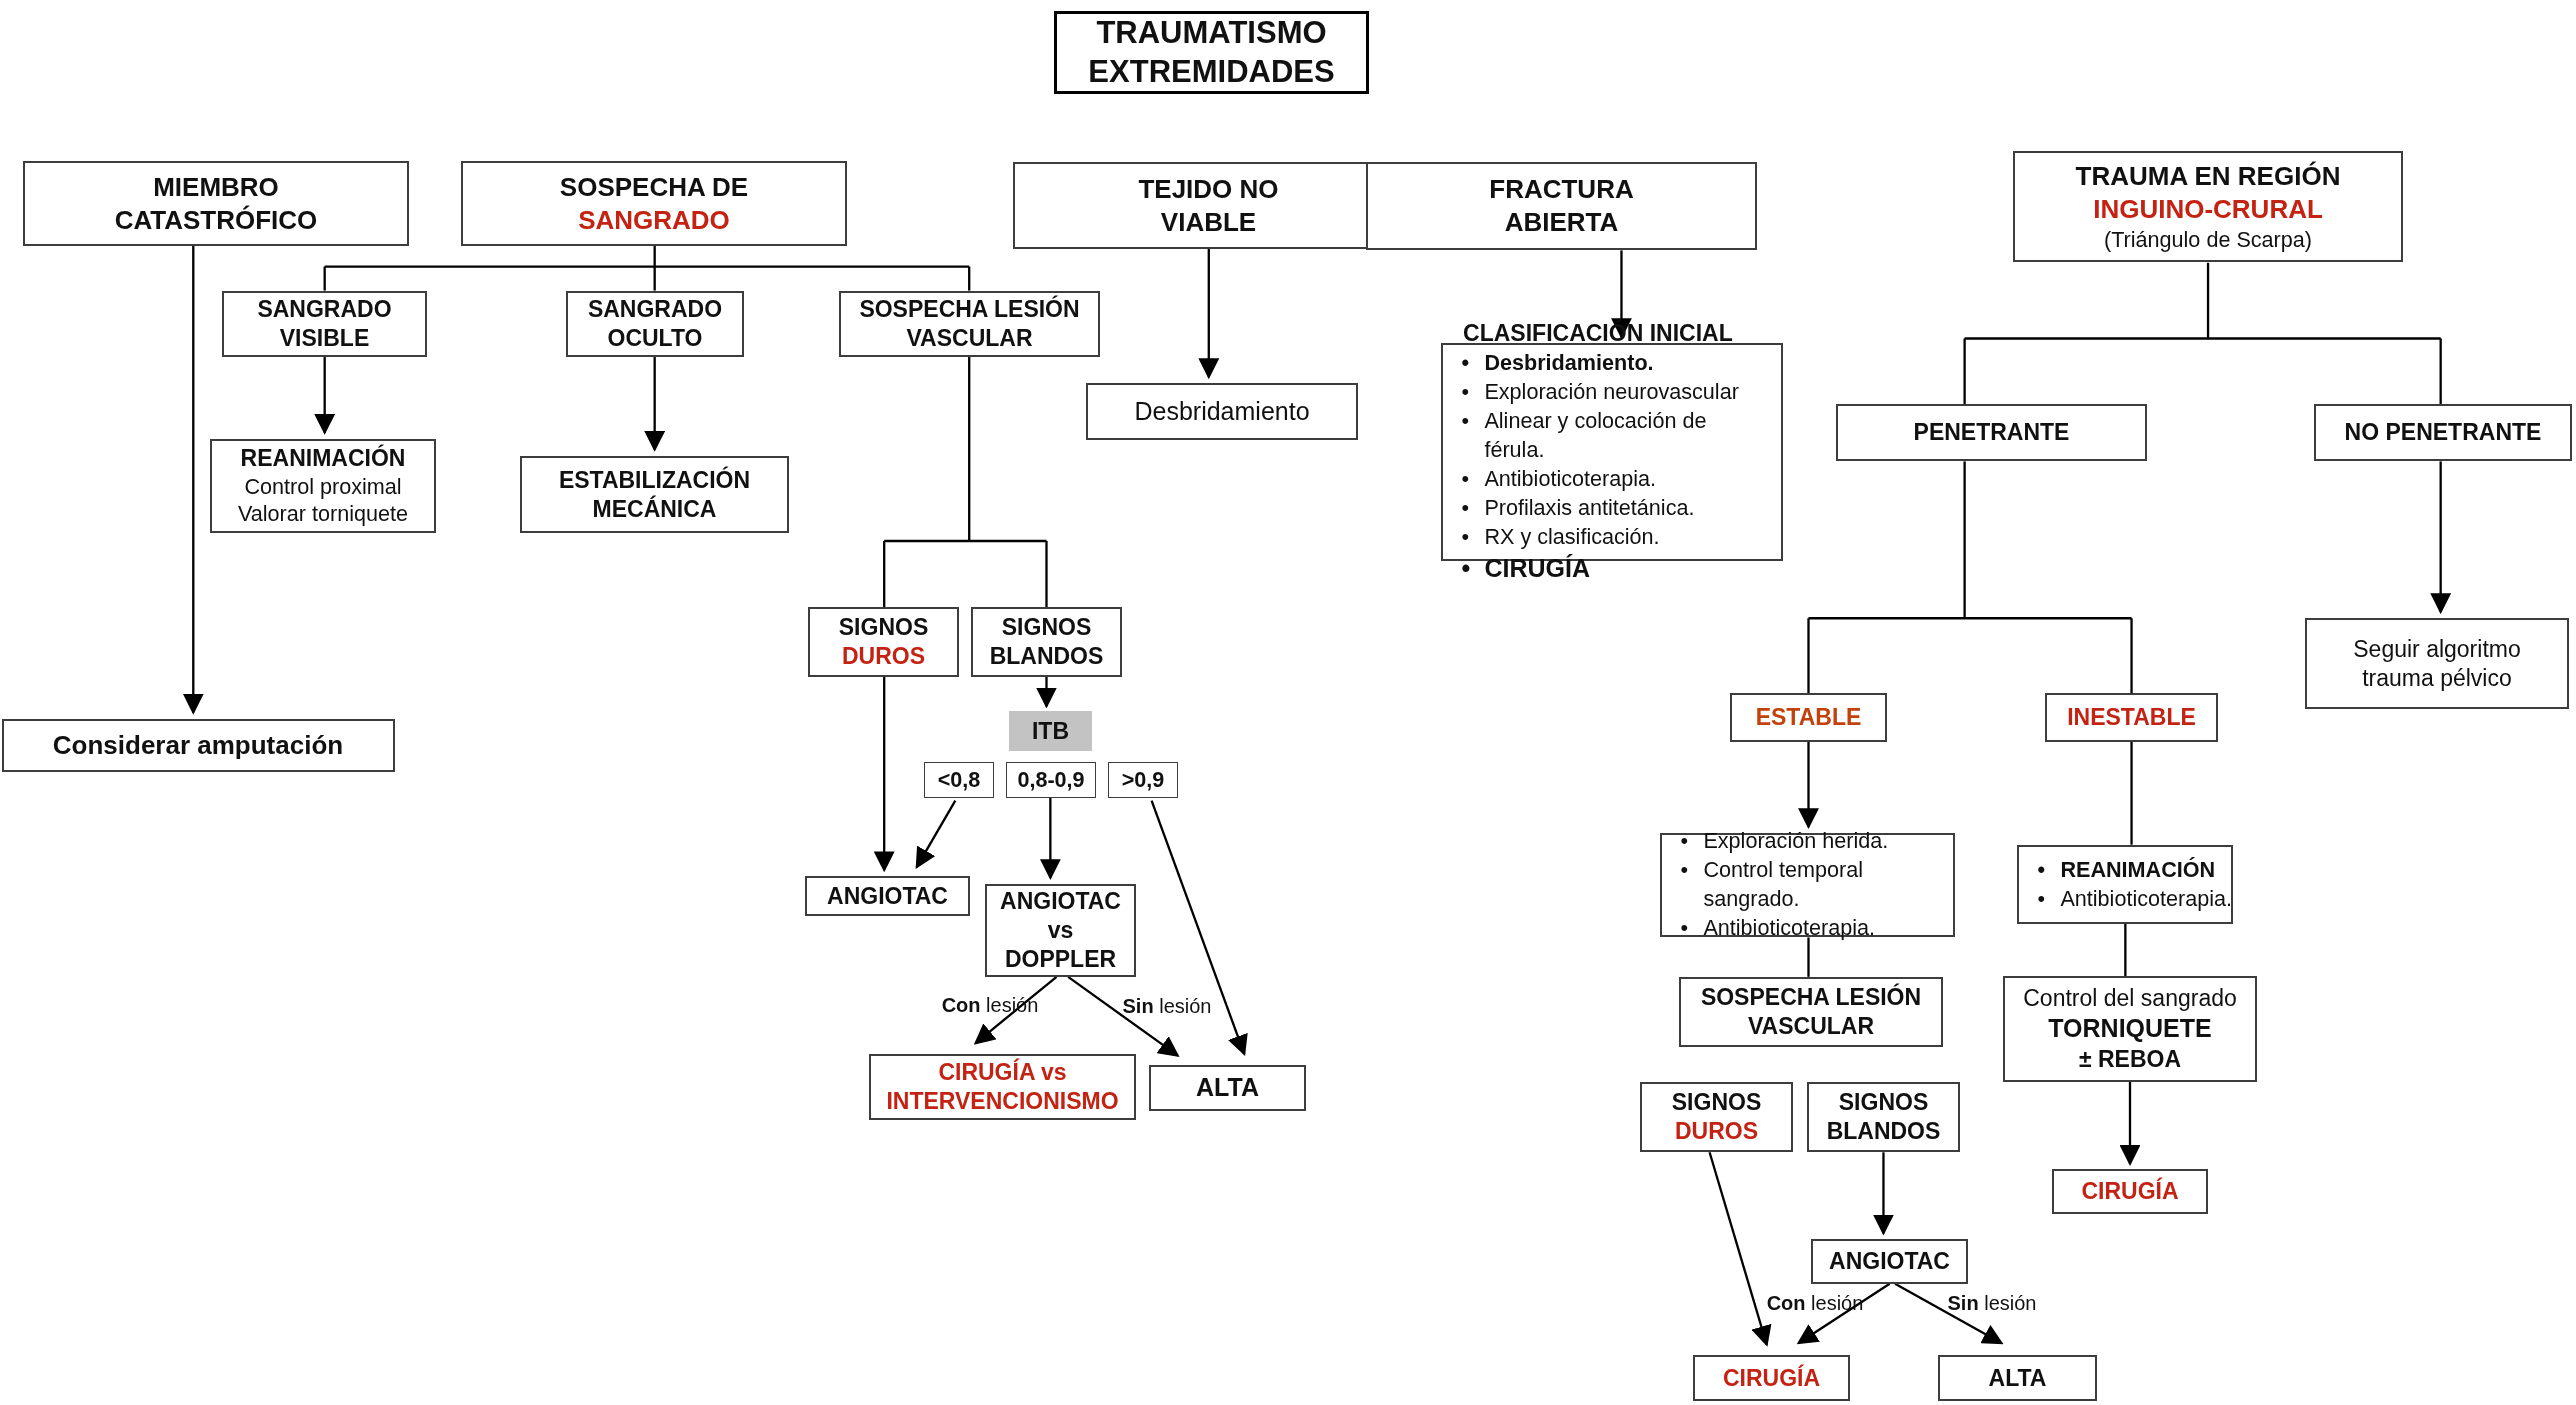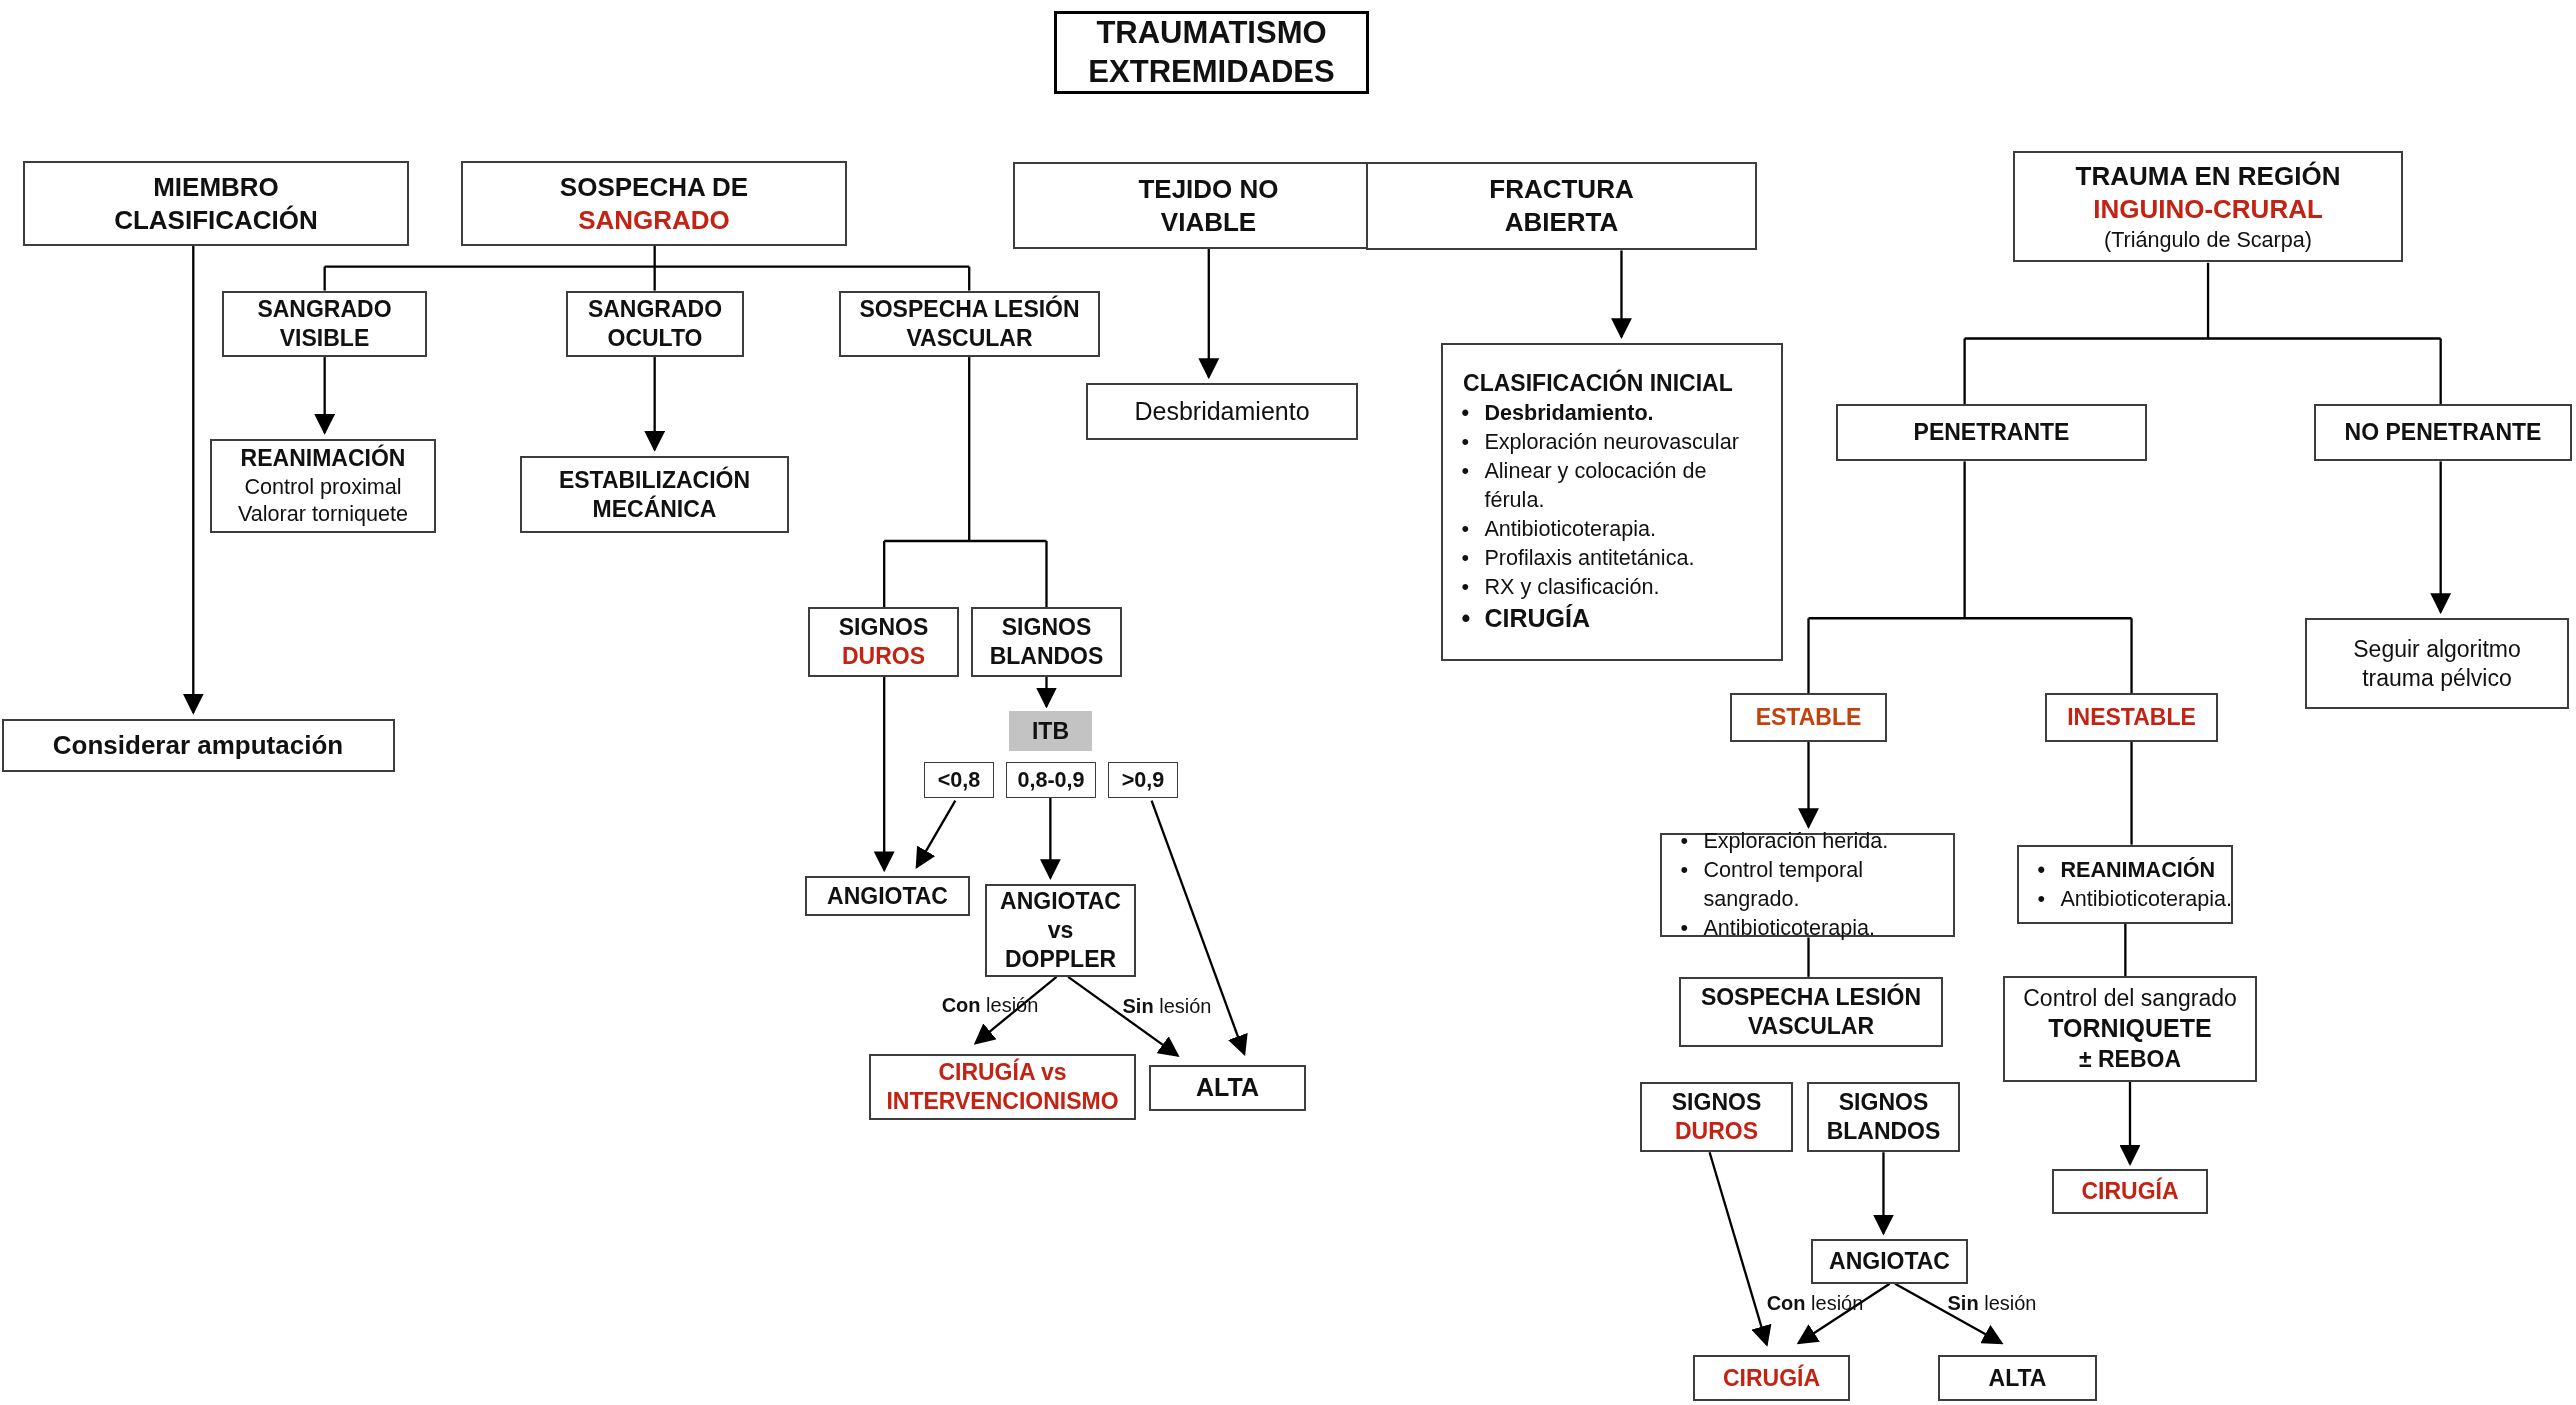--- a/index.html
+++ b/index.html
@@ -92,21 +92,21 @@
     </g>
   </svg>
 
   <div class="box t4 s40 bold" style="left:1054px;top:10.8px;width:315px;height:83px;">
     <div class="ln">TRAUMATISMO</div>
     <div class="ln">EXTREMIDADES</div>
   </div>
 
   <div class="box s34 bold" style="left:23px;top:161px;width:386px;height:85px;">
     <div class="ln">MIEMBRO</div>
-    <div class="ln">CLASIFICACIÓN</div>
+    <div class="ln">CATASTRÓFICO</div>
   </div>
   <div class="box s34 bold" style="left:461px;top:161px;width:386px;height:85px;">
     <div class="ln">SOSPECHA DE</div>
     <div class="ln red">SANGRADO</div>
   </div>
   <div class="box s34 bold" style="left:1013px;top:162px;width:391px;height:87px;">
     <div class="ln">TEJIDO NO</div>
     <div class="ln">VIABLE</div>
   </div>
   <div class="box s34 bold" style="left:1366px;top:162px;width:391px;height:88px;">
@@ -128,21 +128,21 @@
     <div class="ln">OCULTO</div>
   </div>
   <div class="box s30 bold" style="left:839px;top:291px;width:261px;height:66px;">
     <div class="ln">SOSPECHA LESIÓN</div>
     <div class="ln">VASCULAR</div>
   </div>
   <div class="box s32" style="left:1086px;top:383px;width:272px;height:57px;">
     <div class="ln">Desbridamiento</div>
   </div>
 
-  <div class="box bullets cls" style="left:1441px;top:343px;width:342px;height:318px;">
+  <div class="box bullets cls" style="left:1441px;top:343px;width:342px;height:218px;">
     <div class="hd">CLASIFICACIÓN INICIAL</div>
     <ul>
       <li>Desbridamiento.</li>
       <li>Exploración neurovascular</li>
       <li>Alinear y colocación de férula.</li>
       <li>Antibioticoterapia.</li>
       <li>Profilaxis antitetánica.</li>
       <li>RX y clasificación.</li>
       <li>CIRUGÍA</li>
     </ul>

